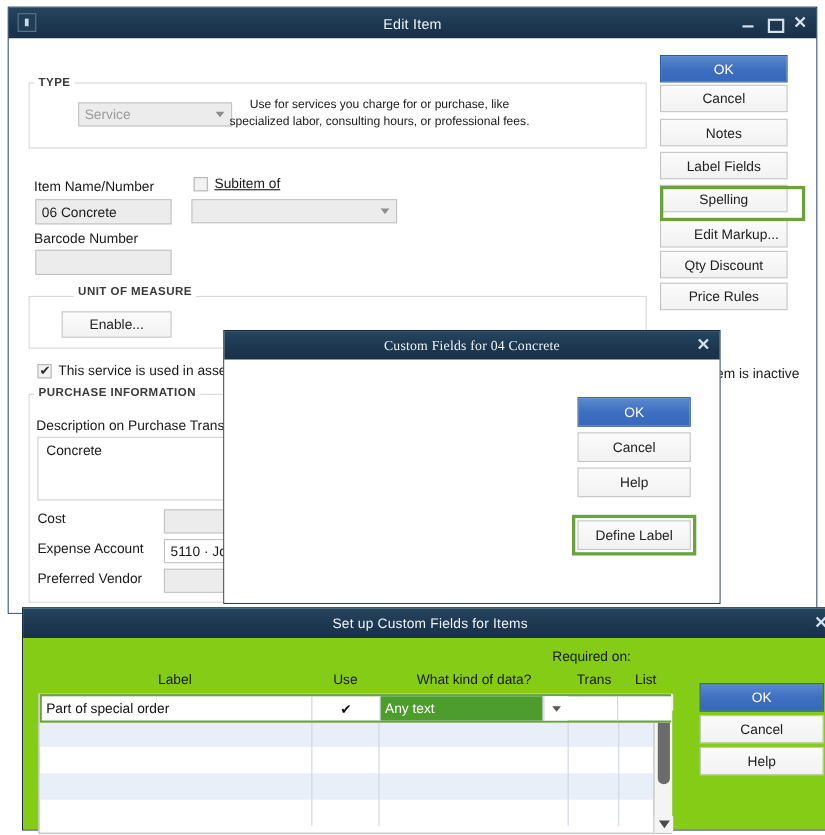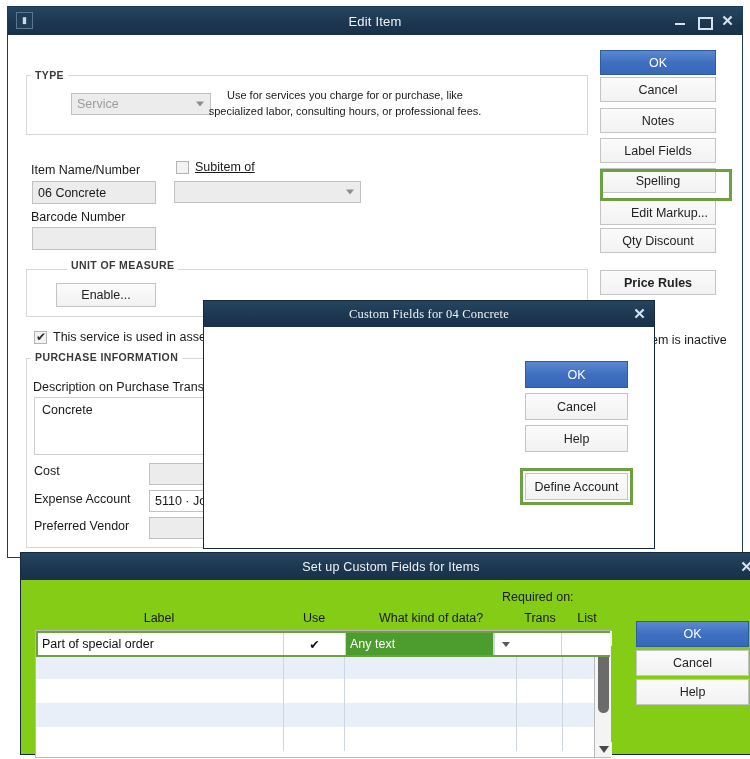--- a/index.html
+++ b/index.html
@@ -232,40 +232,40 @@
       <div class="help-link" style="left:36px; top:529px; white-space:nowrap;">How can I set rates by customers or employees?</div>
 
       <div class="btn-col" style="left:592px; top:15px;">
         <div class="btn primary">OK</div>
         <div class="btn">Cancel</div>
         <div class="btn" style="margin-top:6px;">Notes</div>
         <div class="btn" style="margin-top:5px;">Label Fields</div>
         <div class="btn" style="margin-top:5px;">Spelling</div>
         <div class="btn" style="margin-top:7px;padding-left:23px;">Edit Markup...</div>
         <div class="btn" style="margin-top:3px;">Qty Discount</div>
-        <div class="btn" style="margin-top:17px;font-weight:bold;">Price Rules</div>
+        <div class="btn" style="margin-top:4px;">Price Rules</div>
       </div>
 
       <div class="green-hl" style="left:592px; top:134px; width:132px; height:32px;"></div>
 
     </div>
   </div>
 
   <div class="qb-window" id="custom-fields">
     <div class="qb-titlebar">
       <span class="qb-title">Custom Fields for 04 Concrete</span>
       <div class="win-ctrls">
         <span class="win-btn close">✕</span>
       </div>
     </div>
     <div class="cf-body">
       <div class="btn primary" style="position:absolute; left:321px; top:34px; width:103px; height:27px;">OK</div>
       <div class="btn" style="position:absolute; left:321px; top:66px; width:103px; height:27px;">Cancel</div>
       <div class="btn" style="position:absolute; left:321px; top:98px; width:103px; height:27px;">Help</div>
-      <div class="btn" style="position:absolute; left:321px; top:146px; width:103px; height:27px;">Define Account</div>
+      <div class="btn" style="position:absolute; left:321px; top:146px; width:103px; height:27px;">Define Label</div>
       <div class="green-hl" style="left:316px; top:141px; width:113px; height:37px;"></div>
     </div>
   </div>
 
   <div class="qb-window" id="setup-fields">
     <div class="qb-titlebar">
       <span class="qb-title">Set up Custom Fields for Items</span>
       <div class="win-ctrls">
         <span class="win-btn close">✕</span>
       </div>

